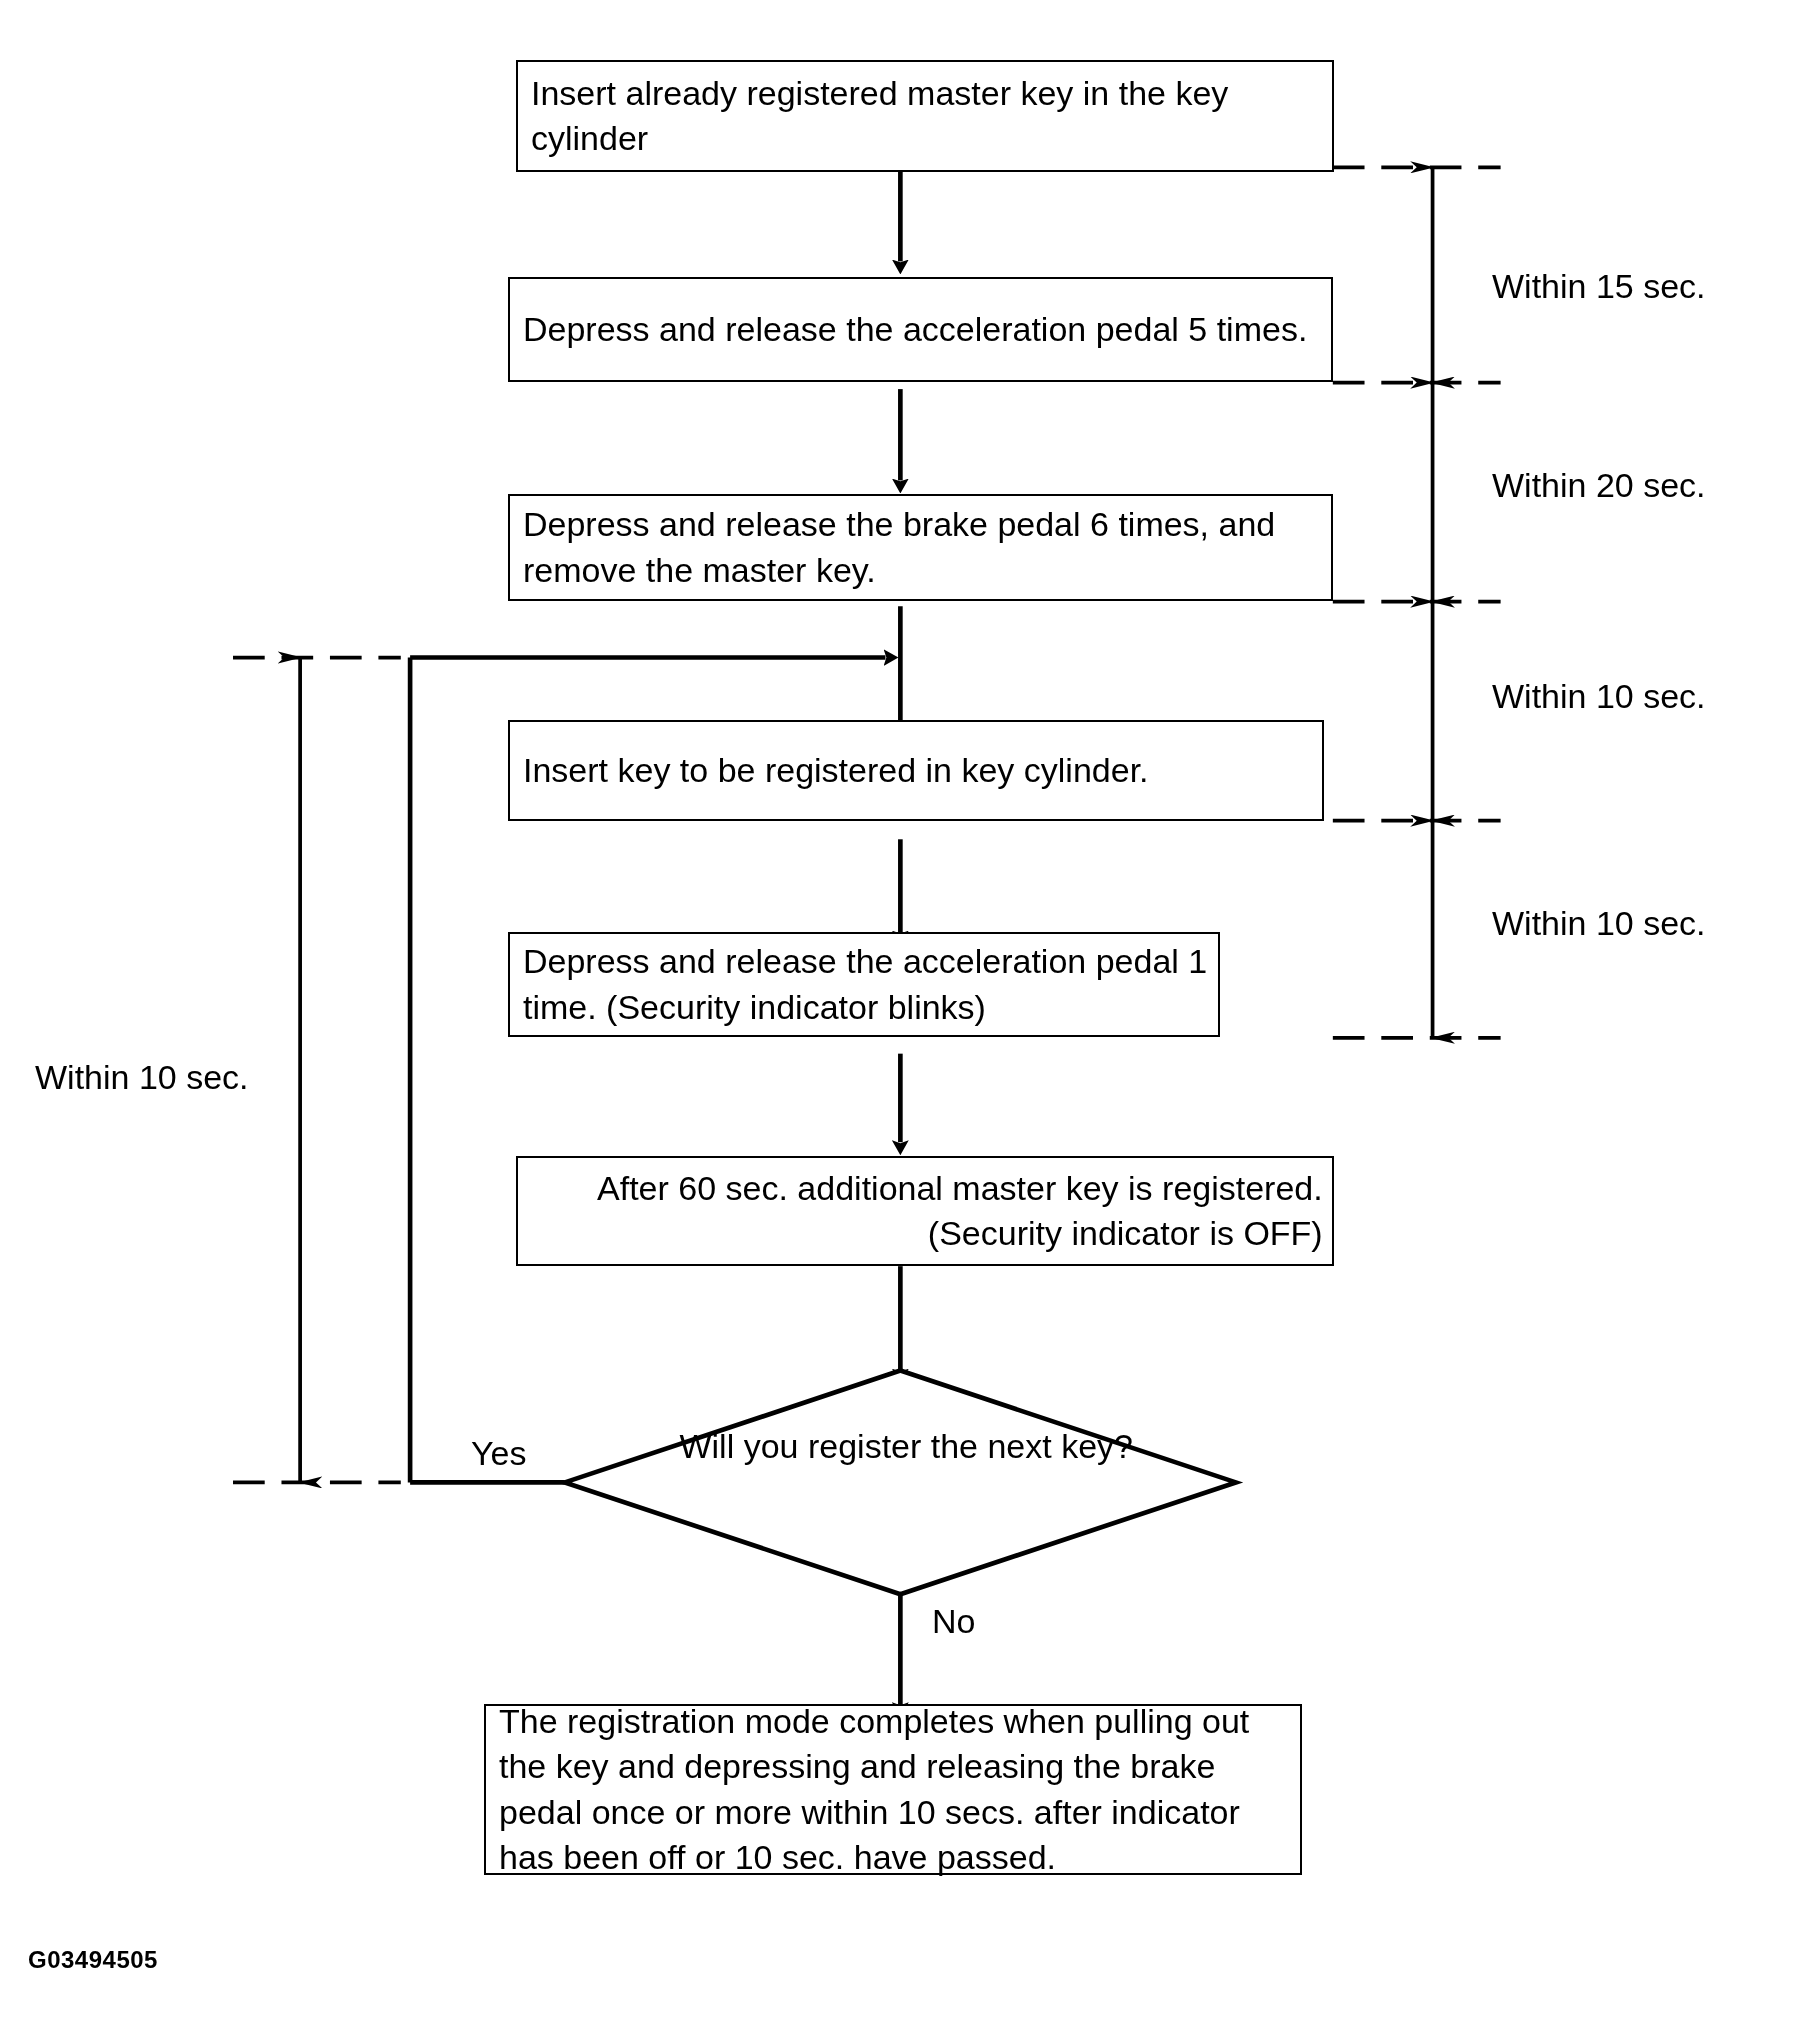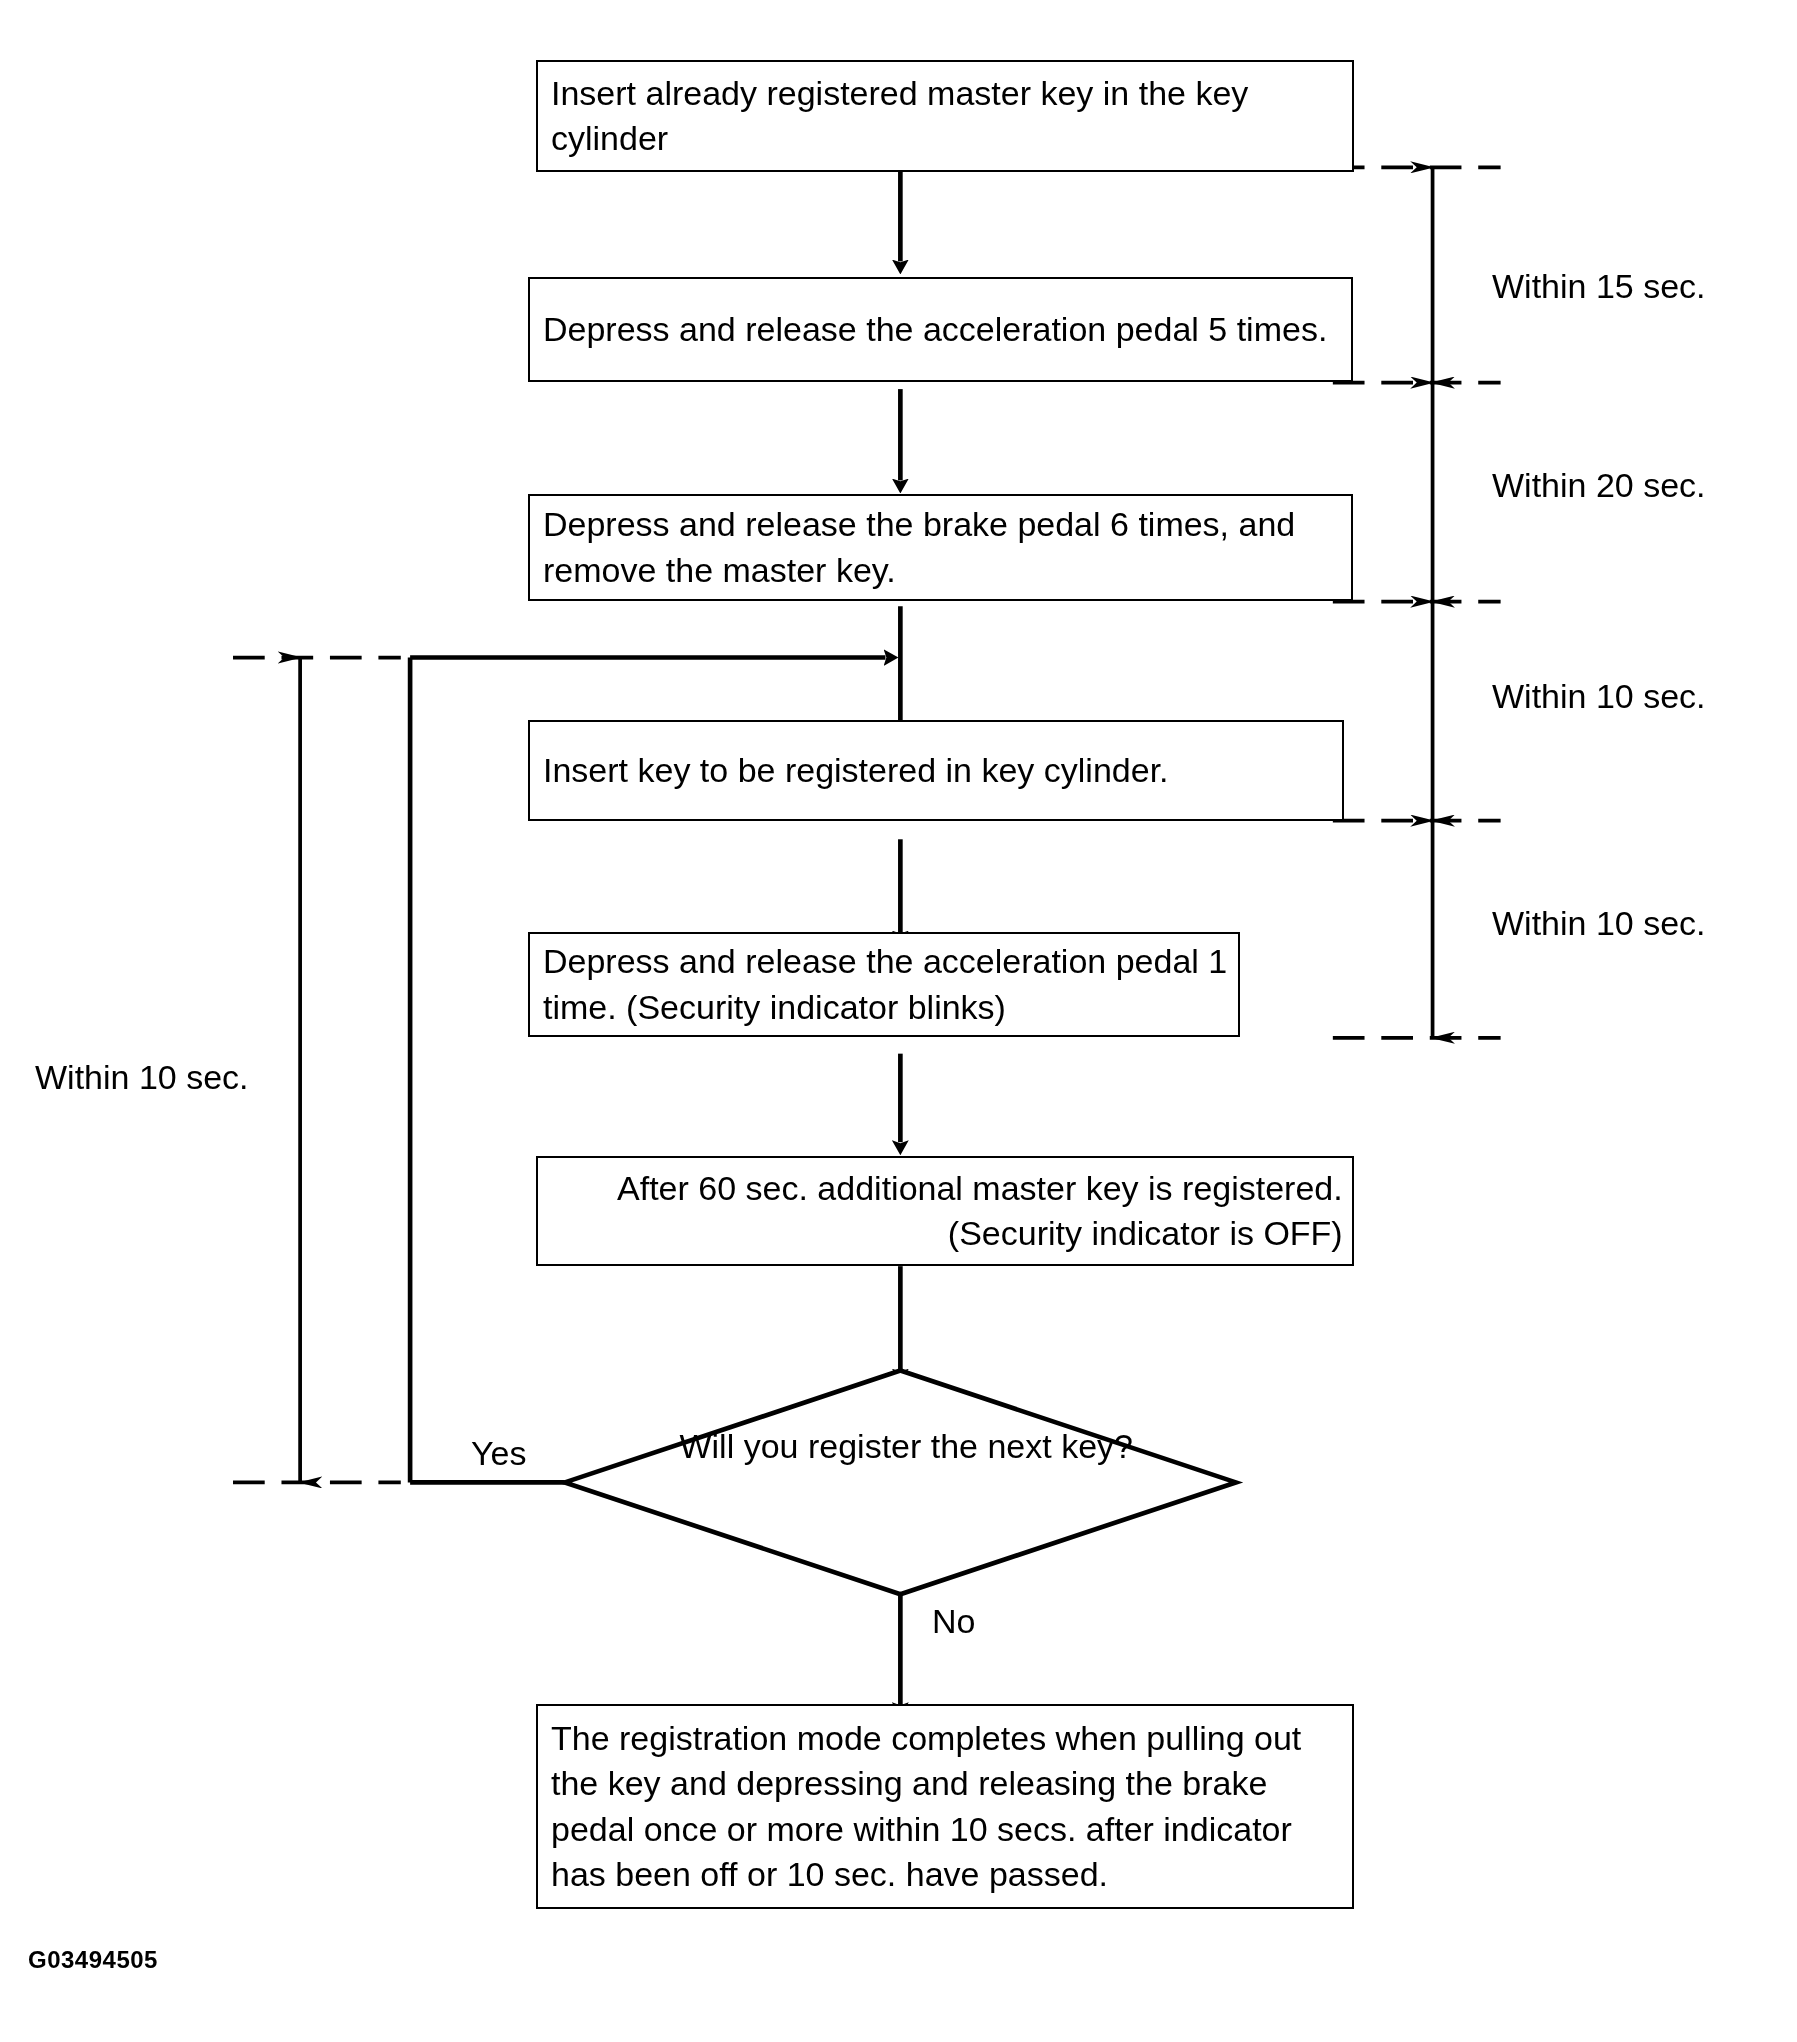--- a/index.html
+++ b/index.html
@@ -1,19 +1,19 @@
 <!DOCTYPE html>
 <html style="font-size:15px"><head>
 <meta charset="utf-8">
 <style>
   html,body{margin:0;padding:0;background:#ffffff;}
   body{font-family:"Liberation Sans", sans-serif;}
   #page{position:relative;width:1797px;height:2043px;background:#fff;overflow:hidden;}
   .box{position:absolute;border:2.8px solid #000;background:#fff;box-sizing:border-box;
-       display:flex;align-items:center;margin-left:20px;}
+       display:flex;align-items:center;}
   .box .txt{font-size:34px;line-height:1.33;color:#000;padding:3.7px 9.3px 3.7px 13px;width:100%;}
   .label{position:absolute;font-size:34px;color:#000;white-space:nowrap;}
   .dimlabel{position:absolute;font-size:34px;color:#000;white-space:nowrap;}
   svg.overlay{position:absolute;left:0;top:0;width:1797px;height:2043px;pointer-events:none;}
   .idcode{position:absolute;font-size:24px;font-weight:bold;color:#000;letter-spacing:0.5px;}
 </style>
 </head>
 <body>
 
 <div id="page">
@@ -90,21 +90,21 @@
   </div>
 
   <div class="box" style="left:508px;top:932px;width:712px;height:105px;">
     <div class="txt">Depress and release the acceleration pedal 1 time. (Security indicator blinks)</div>
   </div>
 
   <div class="box" style="left:516px;top:1156px;width:818px;height:110px;text-align:right;">
     <div class="txt">After 60 sec. additional master key is registered. (Security indicator is OFF)</div>
   </div>
 
-  <div class="box" style="left:516px;top:1704px;width:818px;height:205px;">
+  <div class="box" style="left:484px;top:1704px;width:818px;height:171px;">
     <div class="txt">The registration mode completes when pulling out the key and depressing and releasing the brake pedal once or more within 10 secs. after indicator has been off or 10 sec. have passed.</div>
   </div>
 
   <div style="position:absolute;left:667px;top:1424px;width:466px;text-align:right;font-size:34px;line-height:1.35;color:#000;">Will you register the next key?</div>
 
   <div class="label" style="left:471px;top:1434px;">Yes</div>
   <div class="label" style="left:932px;top:1602px;">No</div>
 
   <div class="dimlabel" style="left:1492px;top:267px;">Within 15 sec.</div>
   <div class="dimlabel" style="left:1492px;top:466px;">Within 20 sec.</div>

